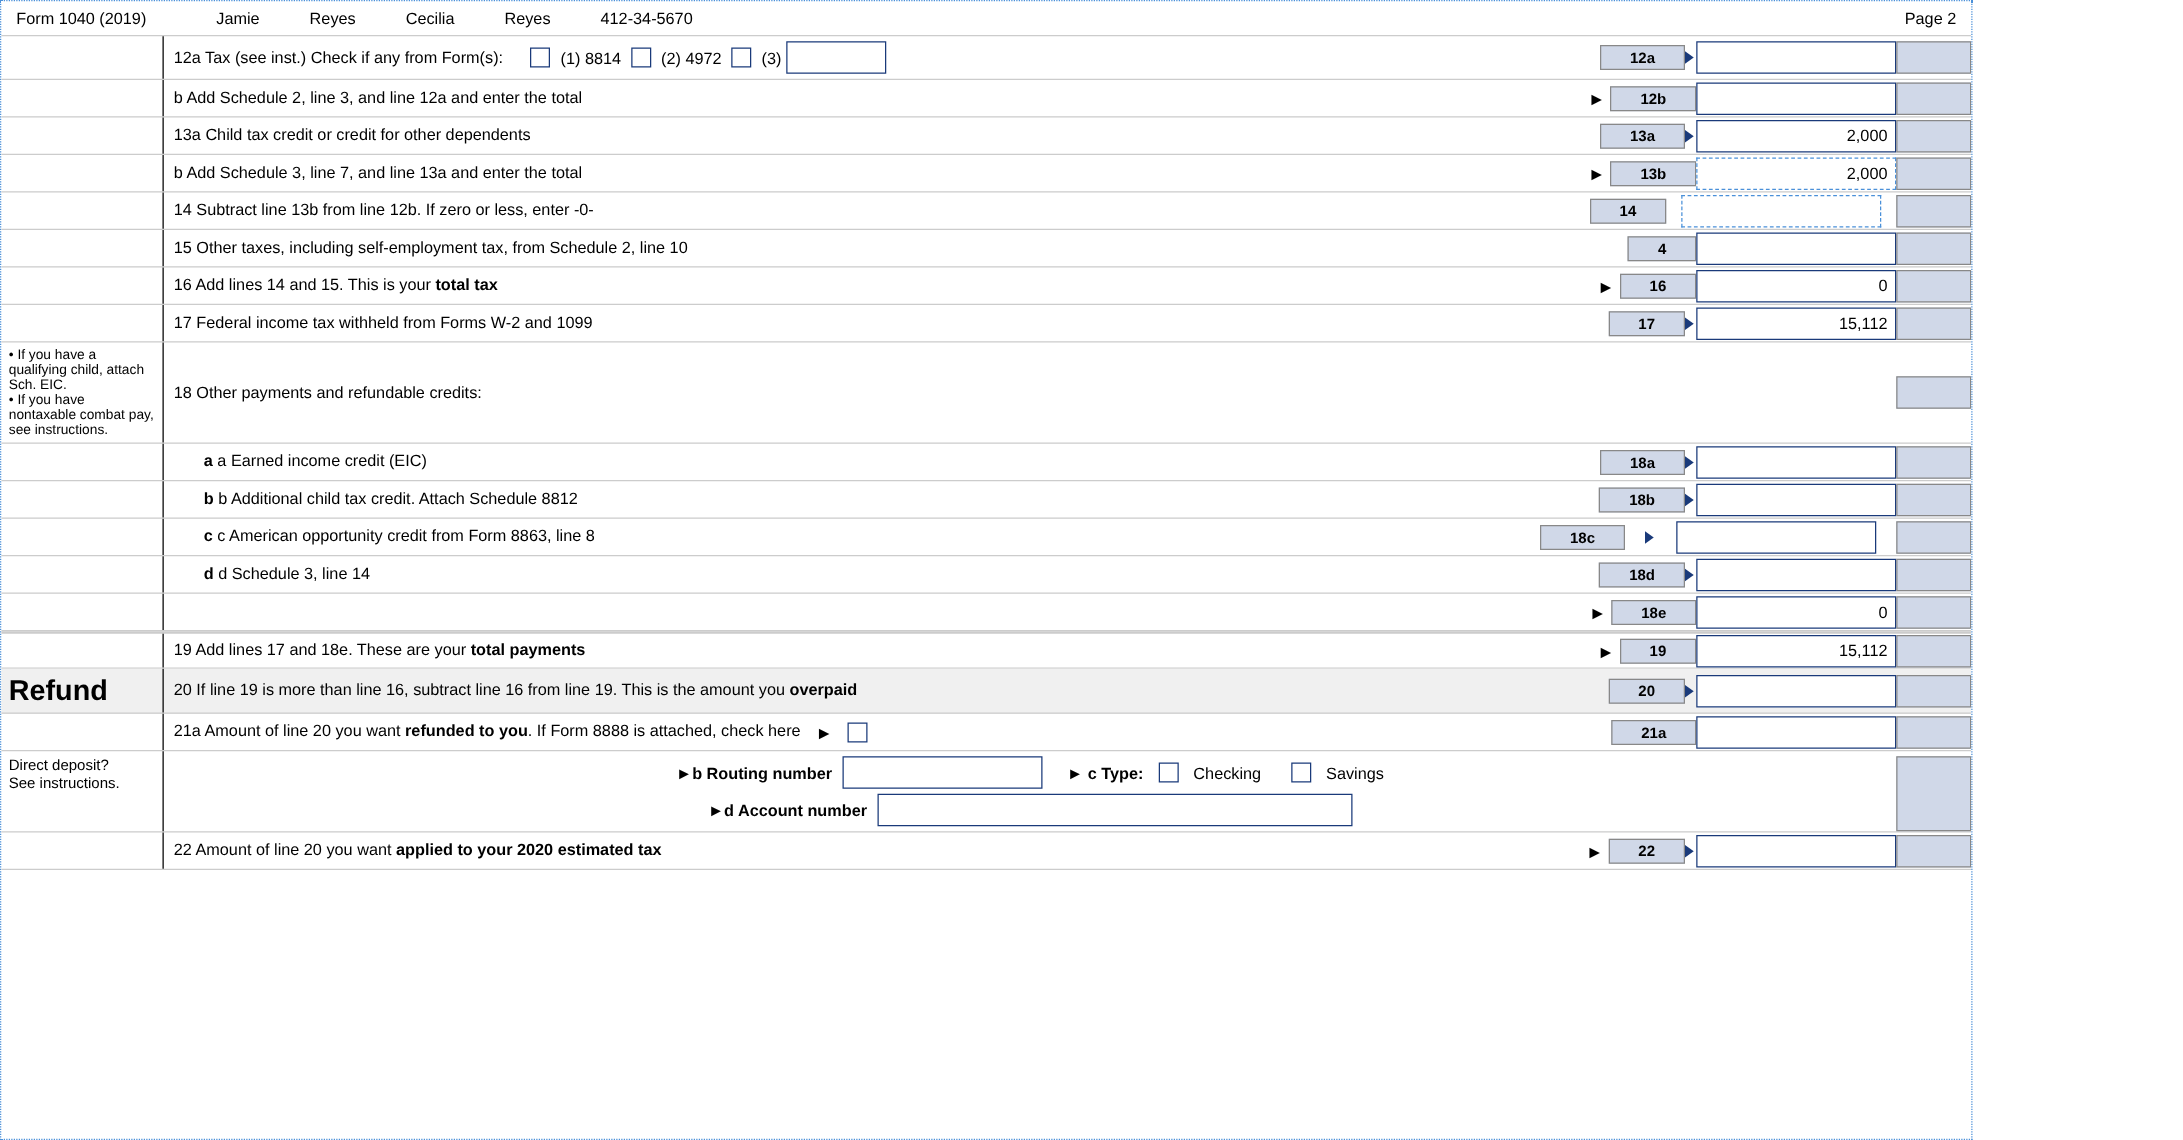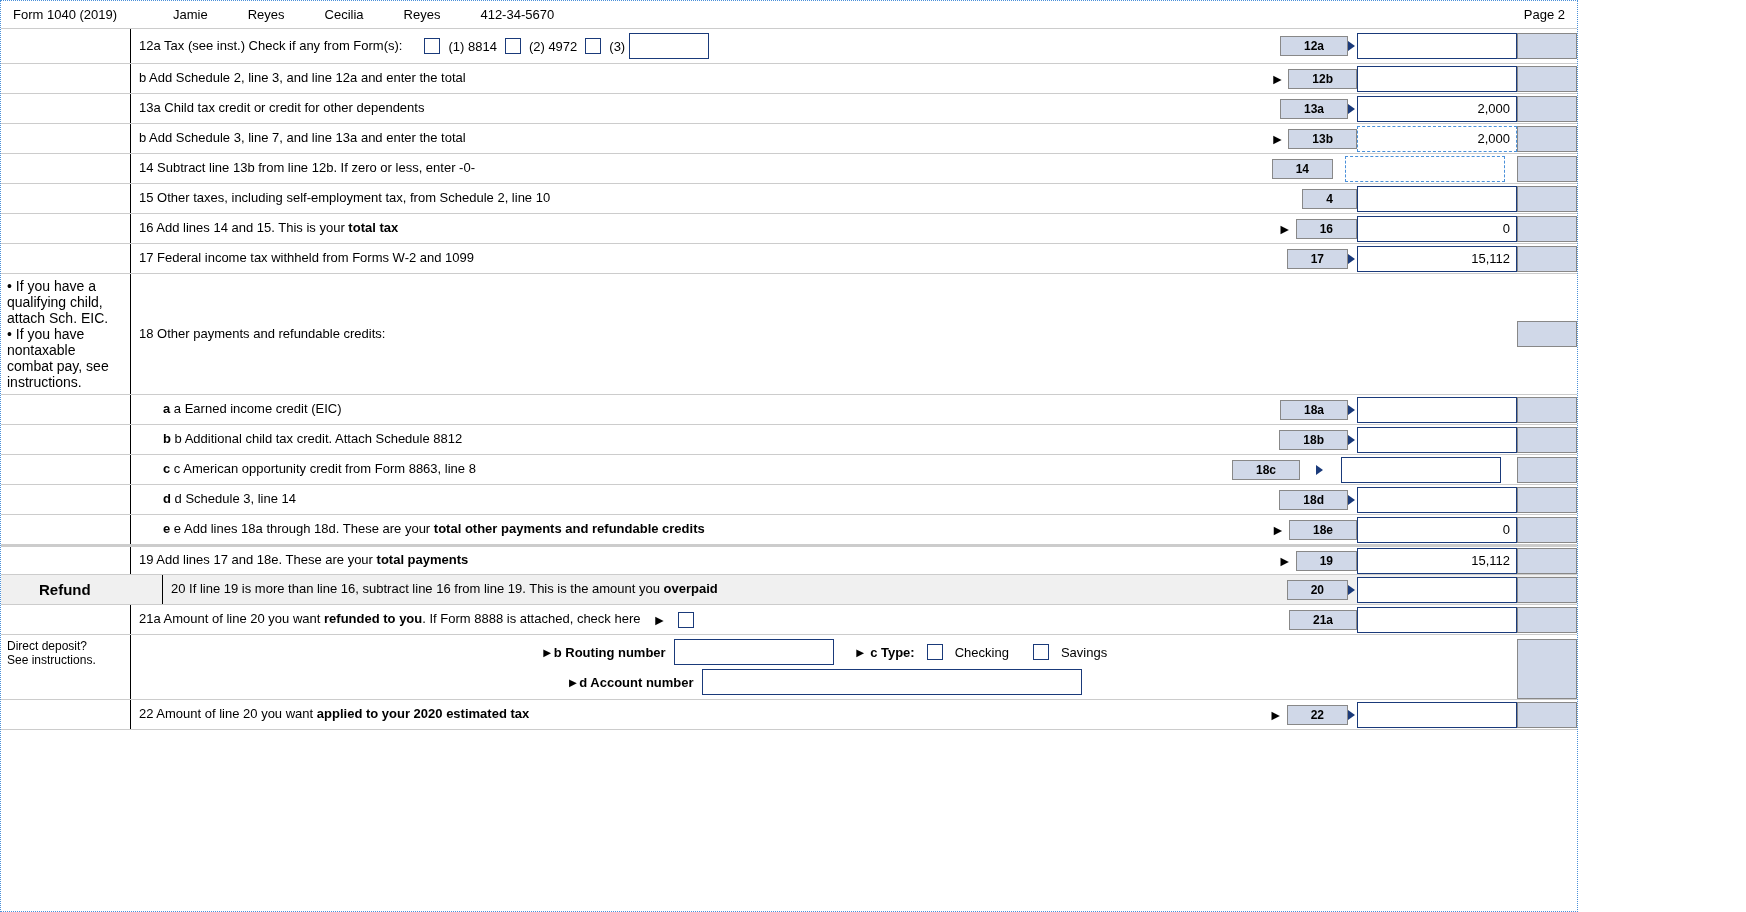--- a/index.html
+++ b/index.html
@@ -312,21 +312,21 @@
     </div>
     <div class="right-section" style="gap:0;">
       <span class="line-num-box">17</span>
       <span class="small-triangle"></span>
       <span class="value-box">15,112</span>
       <span class="gray-block"></span>
     </div>
   </div>
 
   <div class="form-row block-18-header" style="min-height:34px;">
-    <div class="left-note" style="font-size:14px; white-space:pre-line;">• If you have a qualifying child, attach Sch. EIC.
+    <div class="left-note" style="font-size:11px; white-space:pre-line;">• If you have a qualifying child, attach Sch. EIC.
 • If you have nontaxable combat pay, see instructions.</div>
     <div class="row-content">
       <span class="row-label">18 Other payments and refundable credits:</span>
     </div>
     <div class="right-section">
       <span class="gray-block"></span>
     </div>
   </div>
 
   <div class="form-row subrow">
@@ -376,25 +376,20 @@
     <div class="right-section" style="gap:0;">
       <span class="line-num-box">18d</span>
       <span class="small-triangle"></span>
       <span class="value-box"></span>
       <span class="gray-block"></span>
     </div>
   </div>
 
   <div class="form-row subrow">
     <div class="left-note"></div>
-    <div class="row-content" style="padding-left:32px;">
-      <span class="row-label">
-        <b>e</b> <span>e Add lines 18a through 18d. These are your</span> <b>total other payments and refundable credits</b>
-      </span>
-    </div>
     <div class="right-section" style="gap:0;">
       <span class="arrow-right v-arrow">►</span>
       <span class="line-num-box">18e</span>
       <span class="value-box">0</span>
       <span class="gray-block"></span>
     </div>
   </div>
 
   <div class="form-row" style="border-top: 2px solid #ccc;">
     <div class="left-note"></div>
@@ -405,21 +400,21 @@
     </div>
     <div class="right-section" style="gap:0;">
       <span class="arrow-right v-arrow">►</span>
       <span class="line-num-box">19</span>
       <span class="value-box">15,112</span>
       <span class="gray-block"></span>
     </div>
   </div>
 
   <div class="form-row" style="background:#f0f0f0;">
-    <div class="refund-label" style="font-weight:bold; font-size:15px; display:flex; align-items:center;margin-left:32px;">Refund</div>
+    <div class="refund-label" style="font-weight:bold; font-size:23px; display:flex; align-items:center;">Refund</div>
     <div class="row-content">
       <span class="row-label">
         <span>20 If line 19 is more than line 16, subtract line 16 from line 19. This is the amount you</span> <b>overpaid</b>
       </span>
     </div>
     <div class="right-section" style="gap:0;">
       <span class="line-num-box">20</span>
       <span class="small-triangle"></span>
       <span class="value-box"></span>
       <span class="gray-block"></span>

